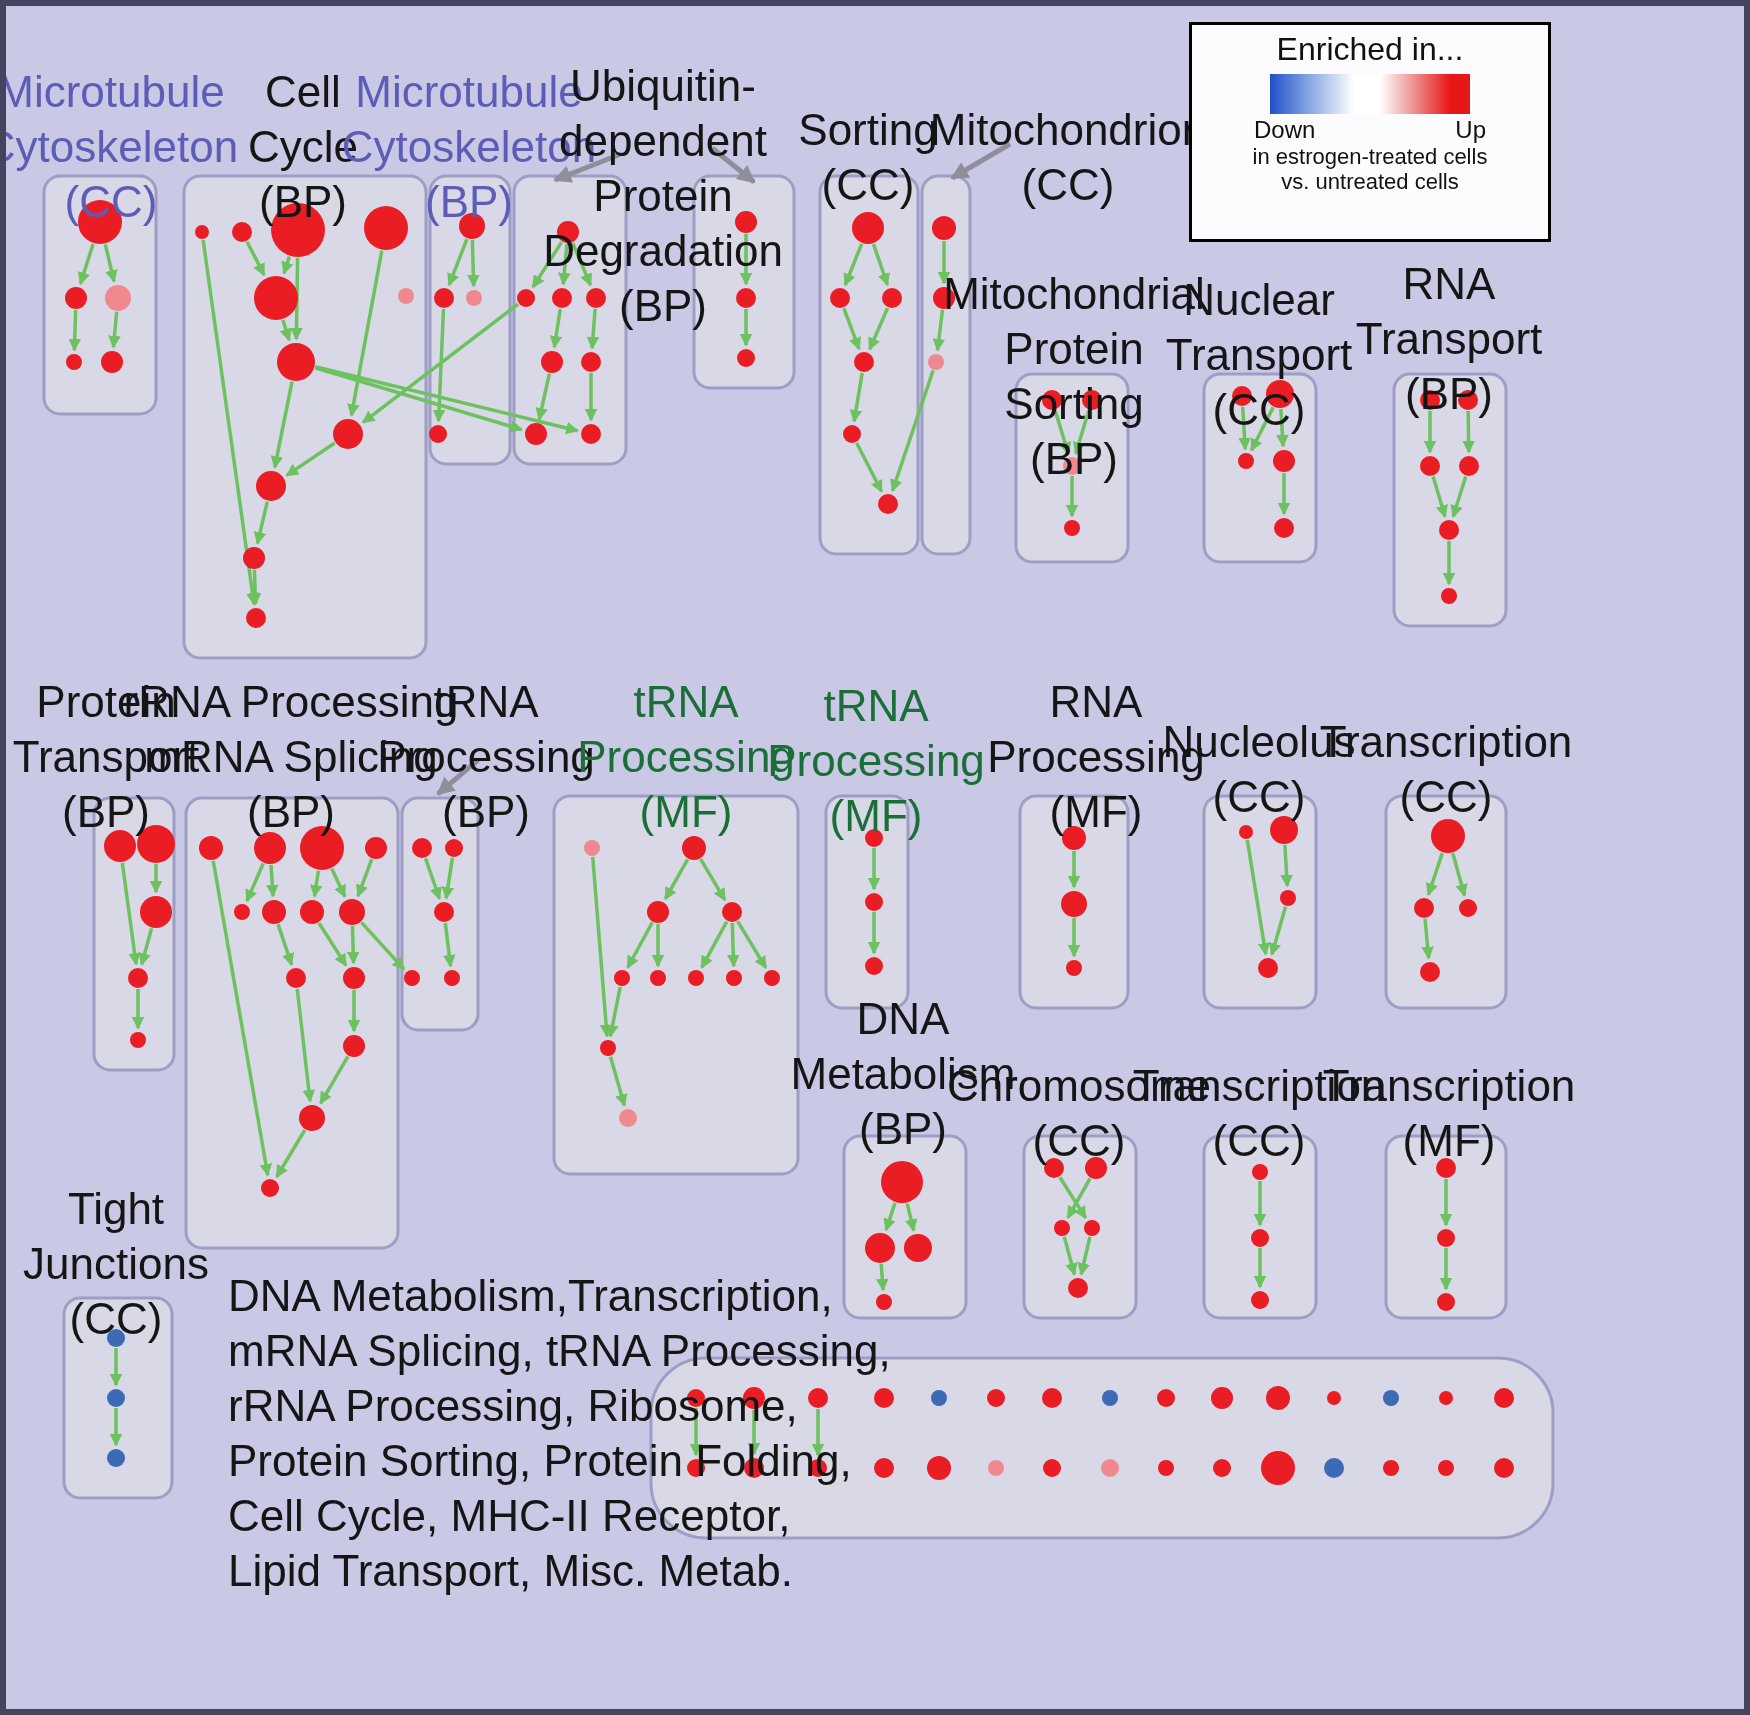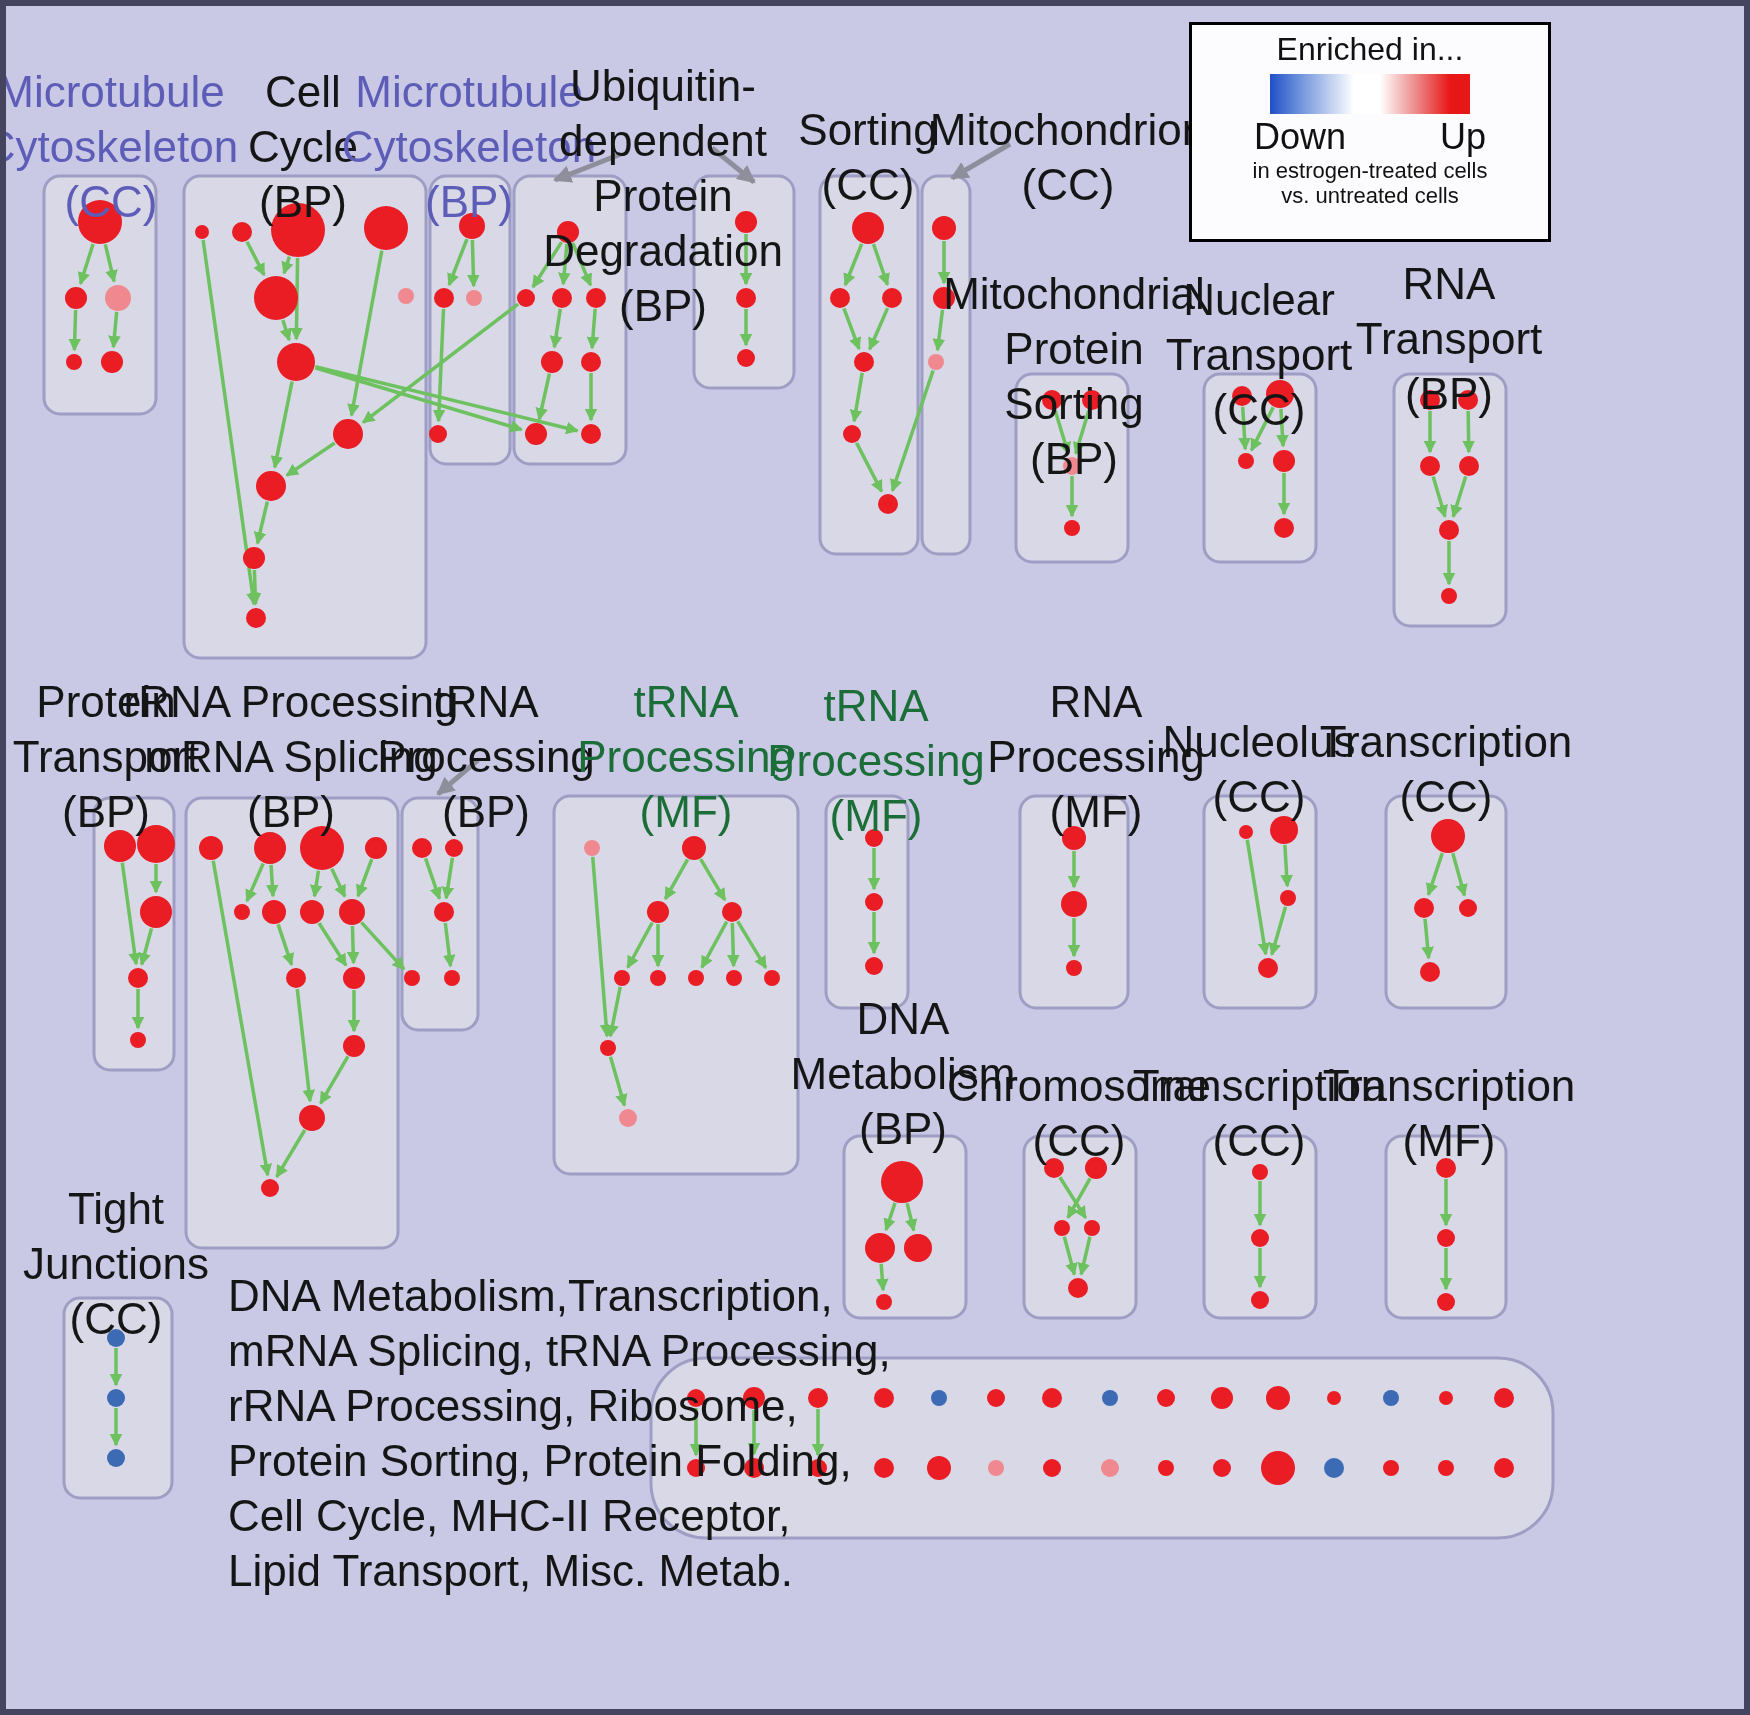--- a/index.html
+++ b/index.html
@@ -33,21 +33,21 @@
     padding-top:6px;
   }
   .legend-title{font-size:32px;text-align:center;color:#111;}
   .legend-bar{
     width:200px;height:40px;margin:6px auto 2px auto;
     background:linear-gradient(to right,#2050c8 0%,#6f93dc 15%,#ffffff 42%,#ffffff 55%,#ee9090 72%,#e81717 90%);
   }
   .legend-downup{
     width:232px;margin:0 auto;
     display:flex;justify-content:space-between;
-    font-size:36px;color:#111;align-items:center;
+    font-size:24px;color:#111;align-items:center;
   }
   .legend-line{font-size:22px;line-height:1.15;text-align:center;color:#111;}
 </style>
 </head>
 <body>
 
 <div class="figure" id="figure" style="background: rgb(201, 201, 230); border-color: rgb(68, 68, 95);">
 
   <svg id="diagram" width="1750" height="1715" viewBox="0 0 1750 1715">
     <defs>

